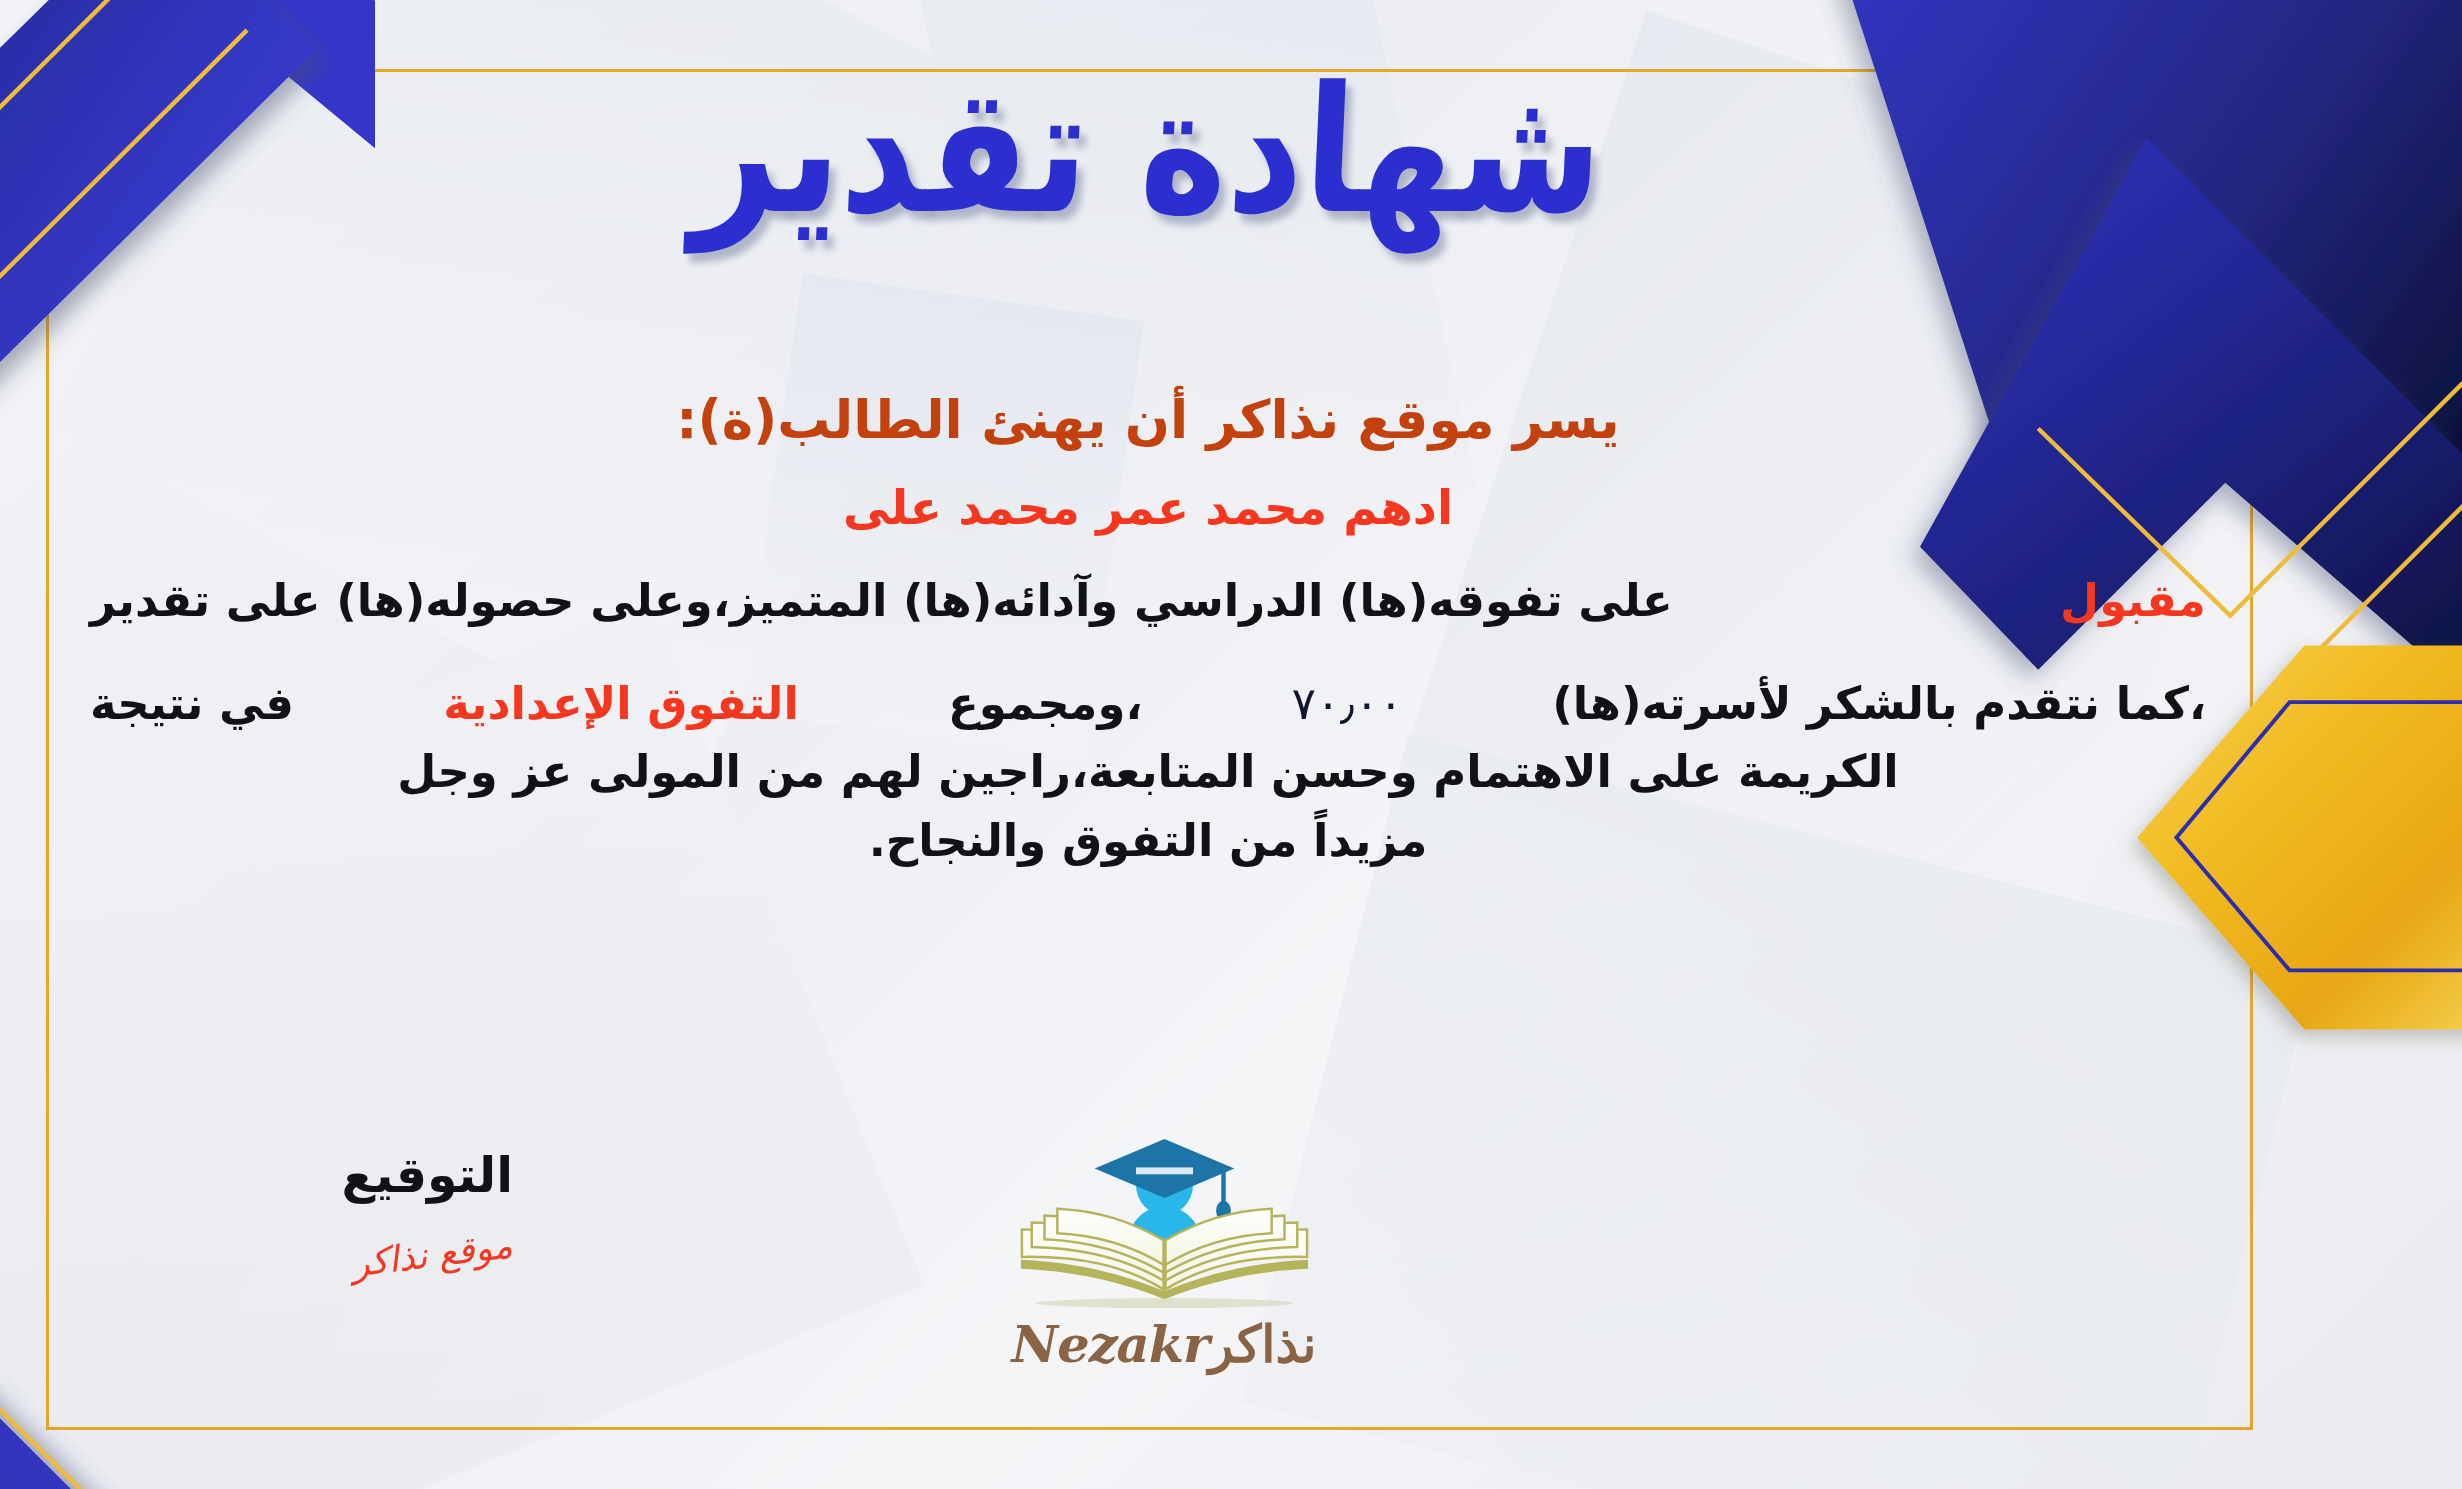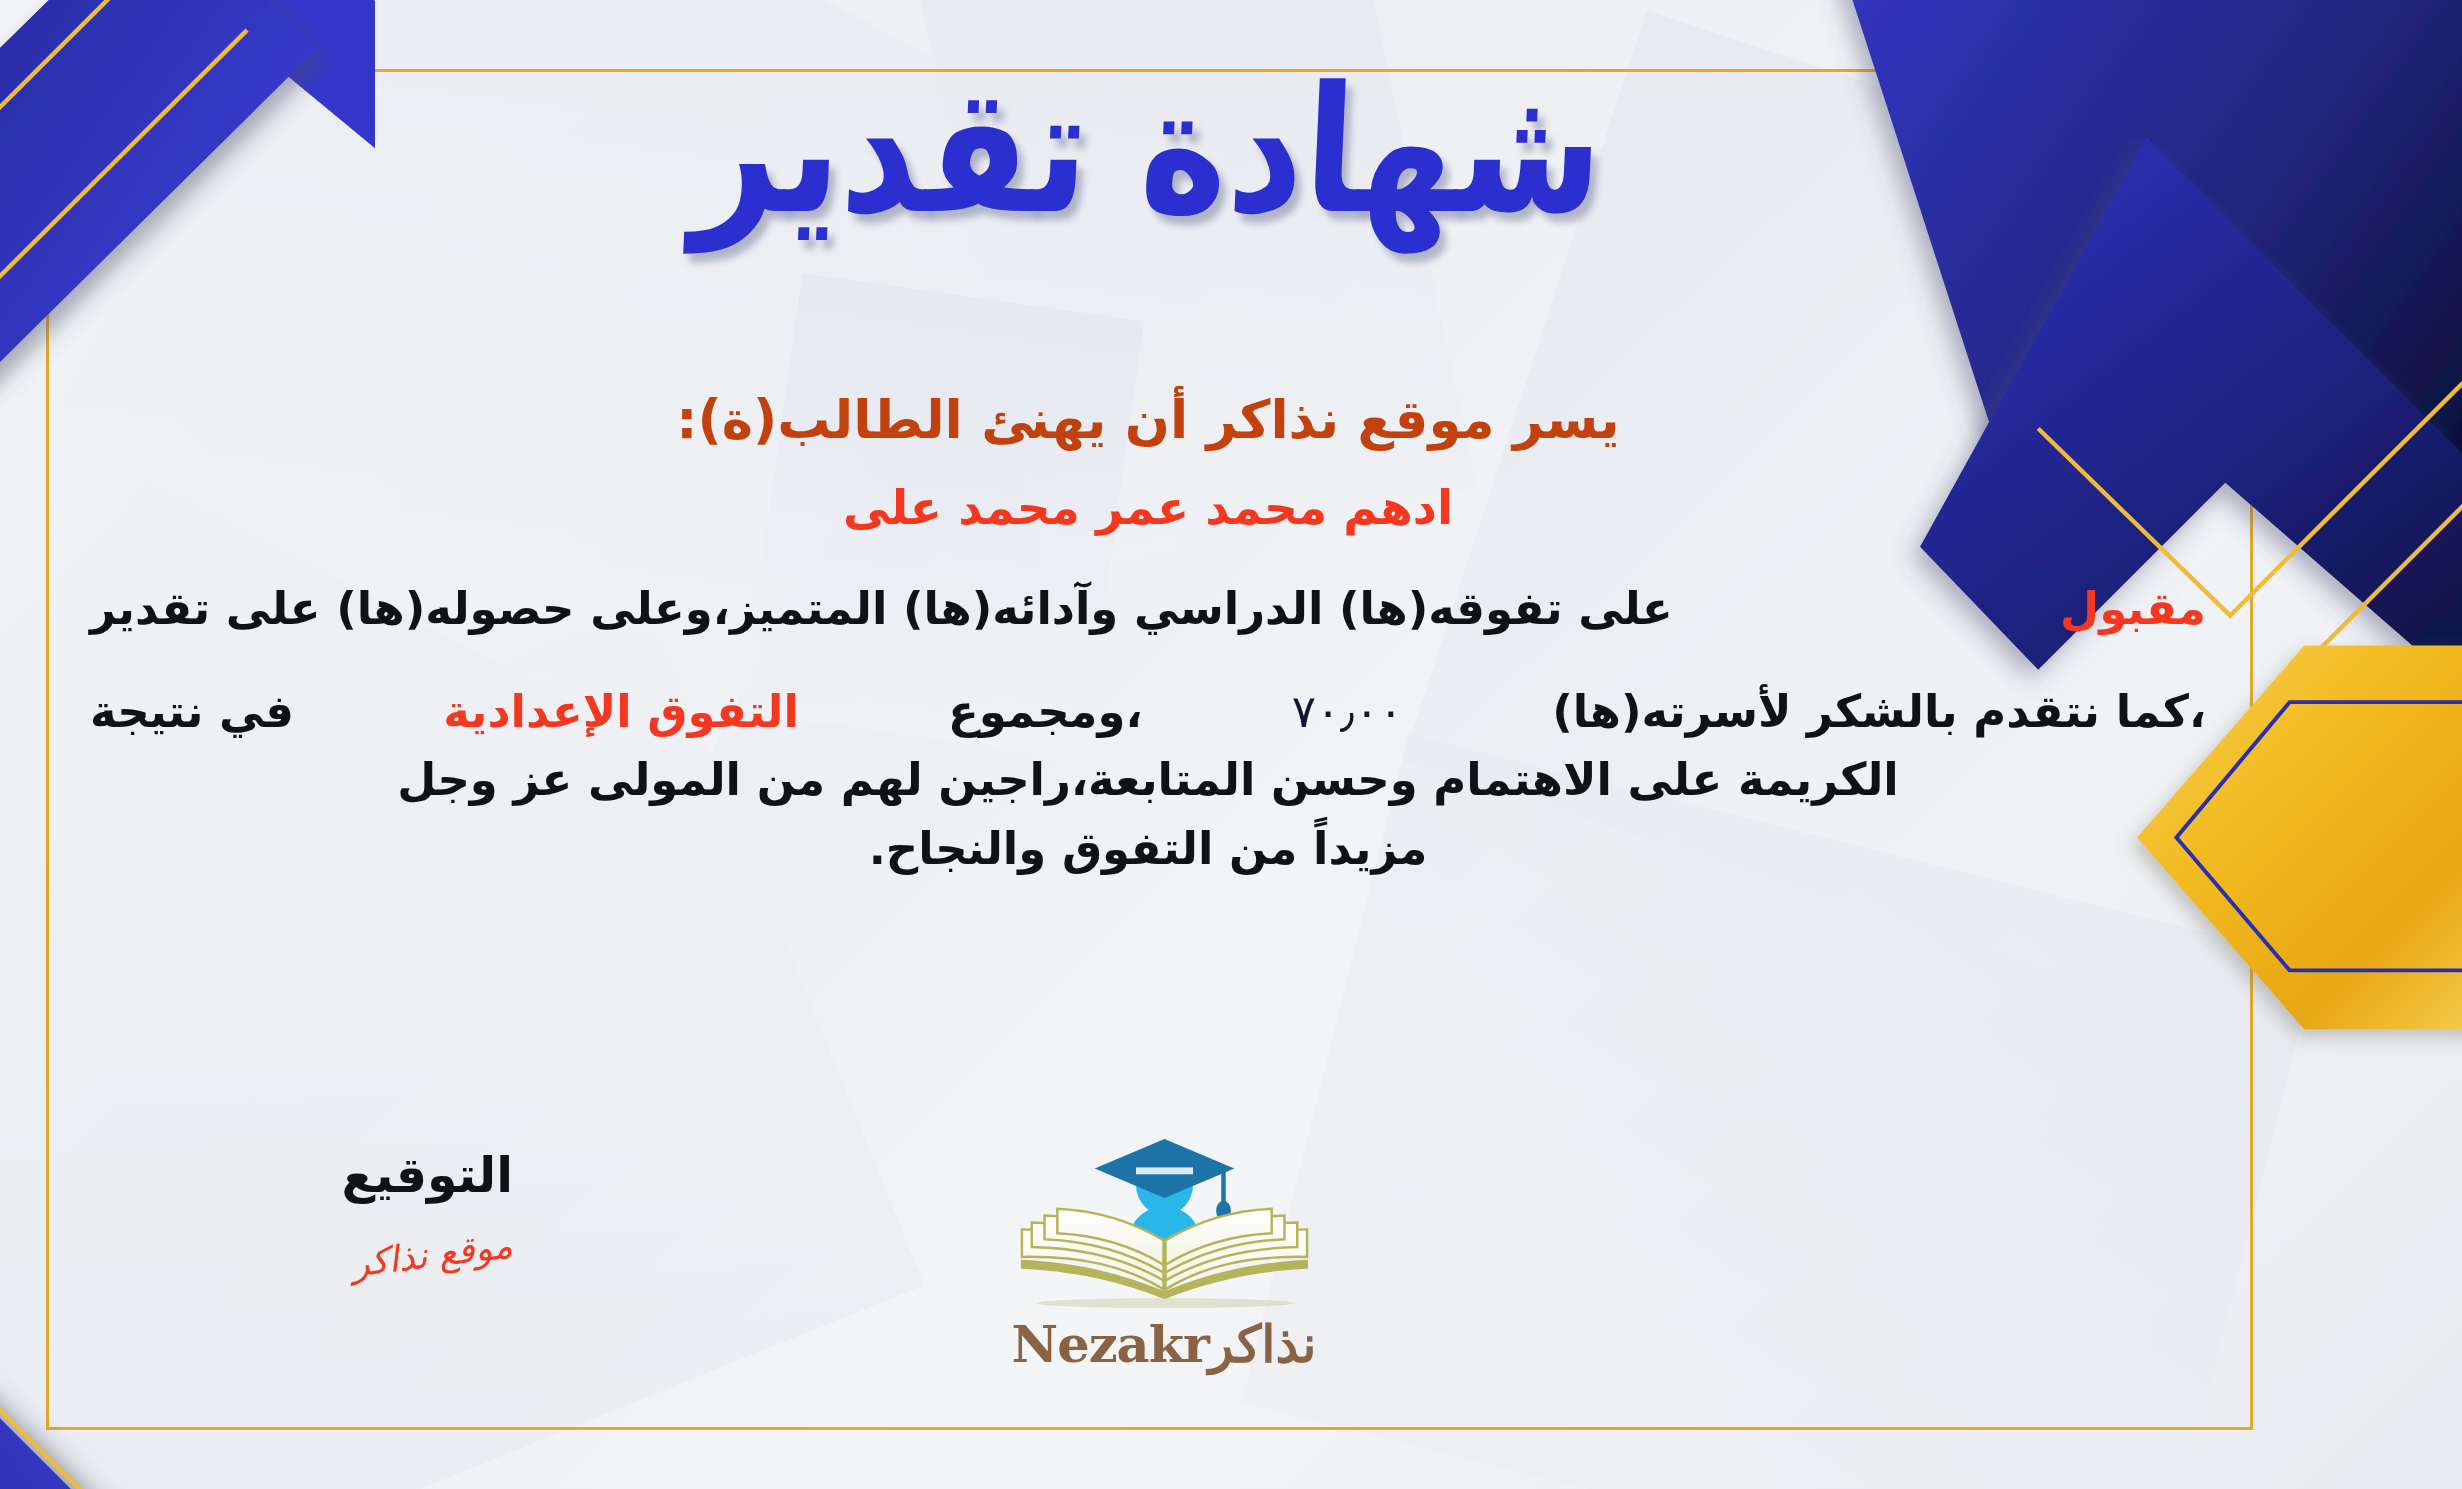--- a/index.html
+++ b/index.html
@@ -92,21 +92,21 @@
     font-size: 53px;
     color: #c2410c;
     font-weight: 600;
     margin: 0 0 29.5px 0;
     letter-spacing: -0.5px;
   }
   .student-name {
     font-size: 47px;
     color: #f5371f;
     font-weight: 700;
-    margin: 0 0 40px 0;
+    margin: 0 0 32px 0;
     letter-spacing: 1px;
   }
   .paragraph {
     font-size: 45px;
     color: #111215;
     font-weight: 600;
     line-height: 1.52;
     text-align: justify;
     text-align-last: center;
     margin: 0;
@@ -159,21 +159,21 @@
   .logo-mark { position: relative; width: 345px; height: 177px; margin: 0 auto; }
   .logo-word {
     margin-top: 3.9px;
     font-size: 51px;
     font-weight: 700;
     color: #8a6344;
     letter-spacing: -1px;
     font-family: "DejaVu Serif", "Liberation Serif", serif;
     direction: rtl;
   }
-  .logo-word .latin { }
+  .logo-word .latin { font-style: italic; }
 </style>
 </head>
 <body>
 
 <div id="stage">
 
   <div class="bg-base"></div>
   <div class="facet f1"></div>
   <div class="facet f2"></div>
   <div class="facet f3"></div>

